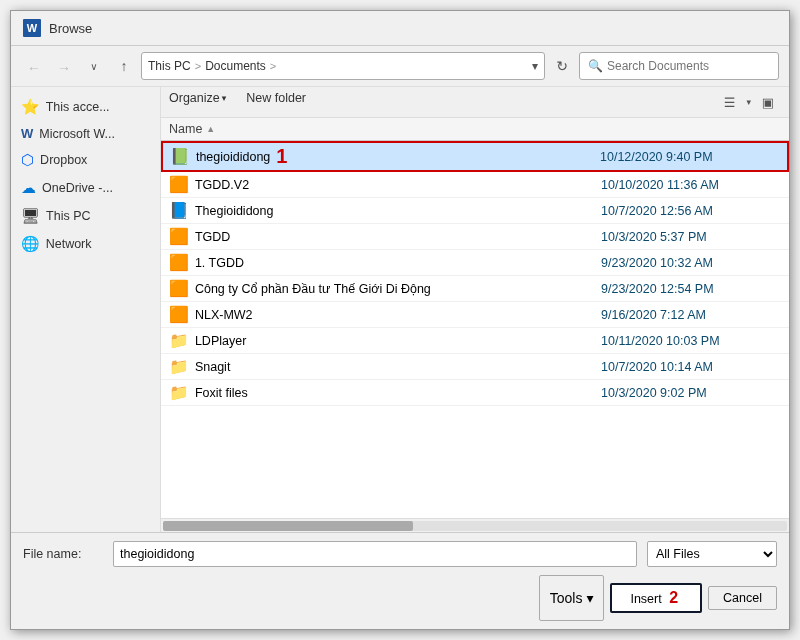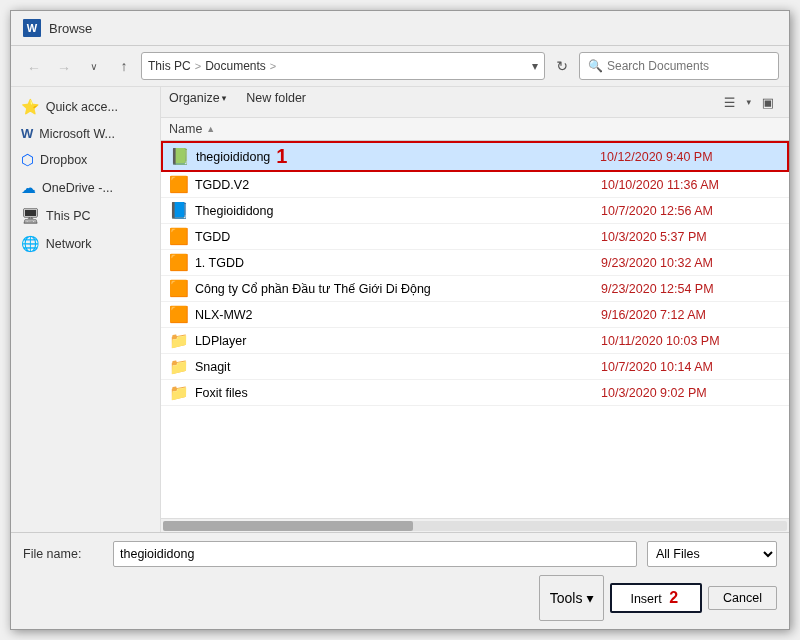--- a/index.html
+++ b/index.html
@@ -208,21 +208,21 @@
       align-items: center;
       gap: 6px;
     }
 
     .file-icon { font-size: 16px; }
     .file-icon-excel { color: #217346; }
     .file-icon-word { color: #2b5797; }
     .file-icon-orange { color: #d97700; }
     .file-icon-folder { color: #f0c040; }
 
-    .date-cell { color: #b91c1c; }
+    .date-cell { color: #0c4a6e; }
 
     .selected-border {
       outline: 2px solid #c00;
       outline-offset: -2px;
     }
 
     .scrollbar-area {
       height: 14px;
       background: #f0f0f0;
       border-top: 1px solid #ddd;
@@ -351,21 +351,21 @@
       <span class="search-icon">🔍</span>
       <input class="search-input" type="text" placeholder="Search Documents" style="">
     </div>
   </div>
 
   <div class="content-area">
 
     <div class="sidebar">
       <div class="sidebar-item">
         <span class="sidebar-icon">⭐</span>
-        <span>Quick acce...</span>
+        <span>This acce...</span>
       </div>
       <div class="sidebar-item">
         <span class="sidebar-icon" style="color:#2b5797;font-weight:bold;font-size:13px;">W</span>
         <span>Microsoft W...</span>
       </div>
       <div class="sidebar-item">
         <span class="sidebar-icon" style="color:#0061fe;">⬡</span>
         <span>Dropbox</span>
       </div>
       <div class="sidebar-item">

